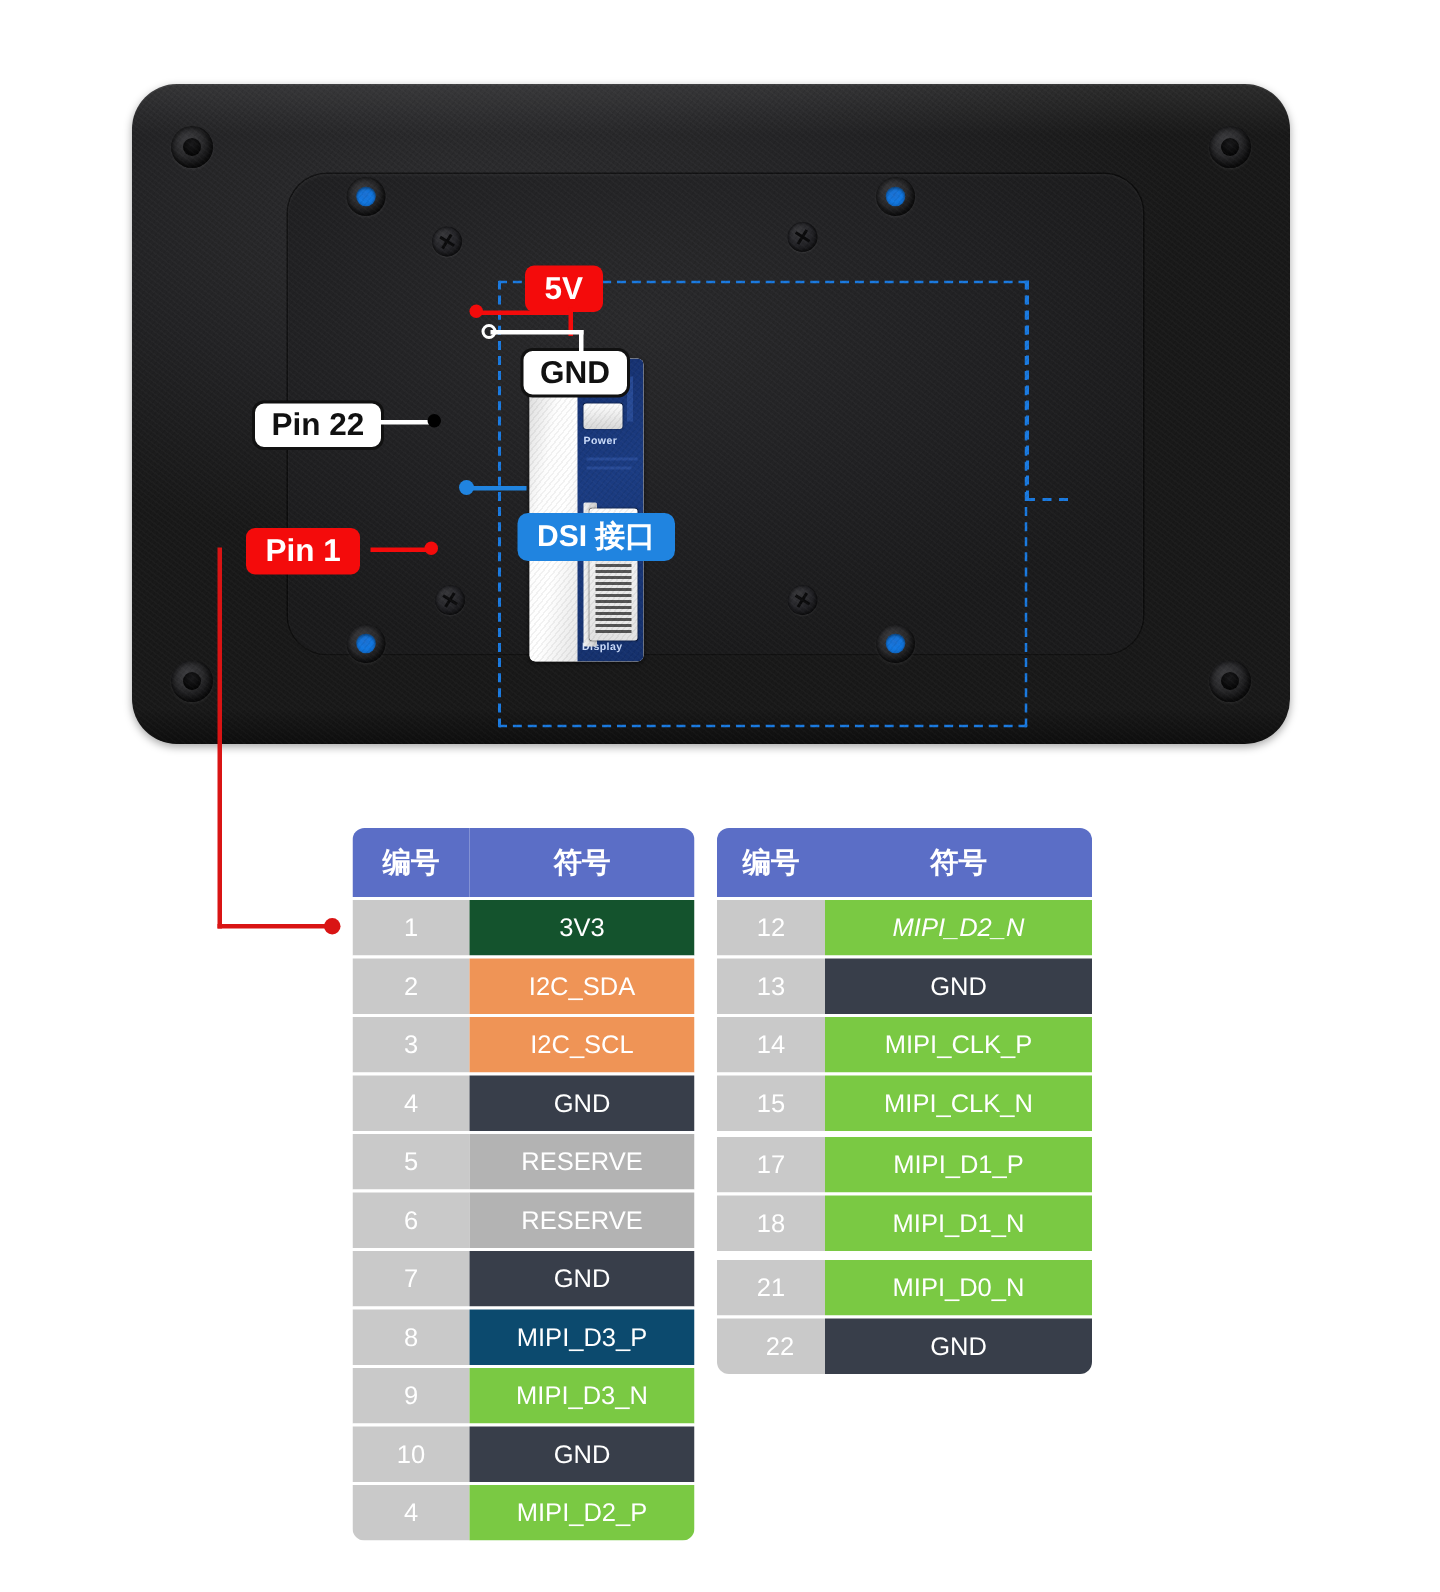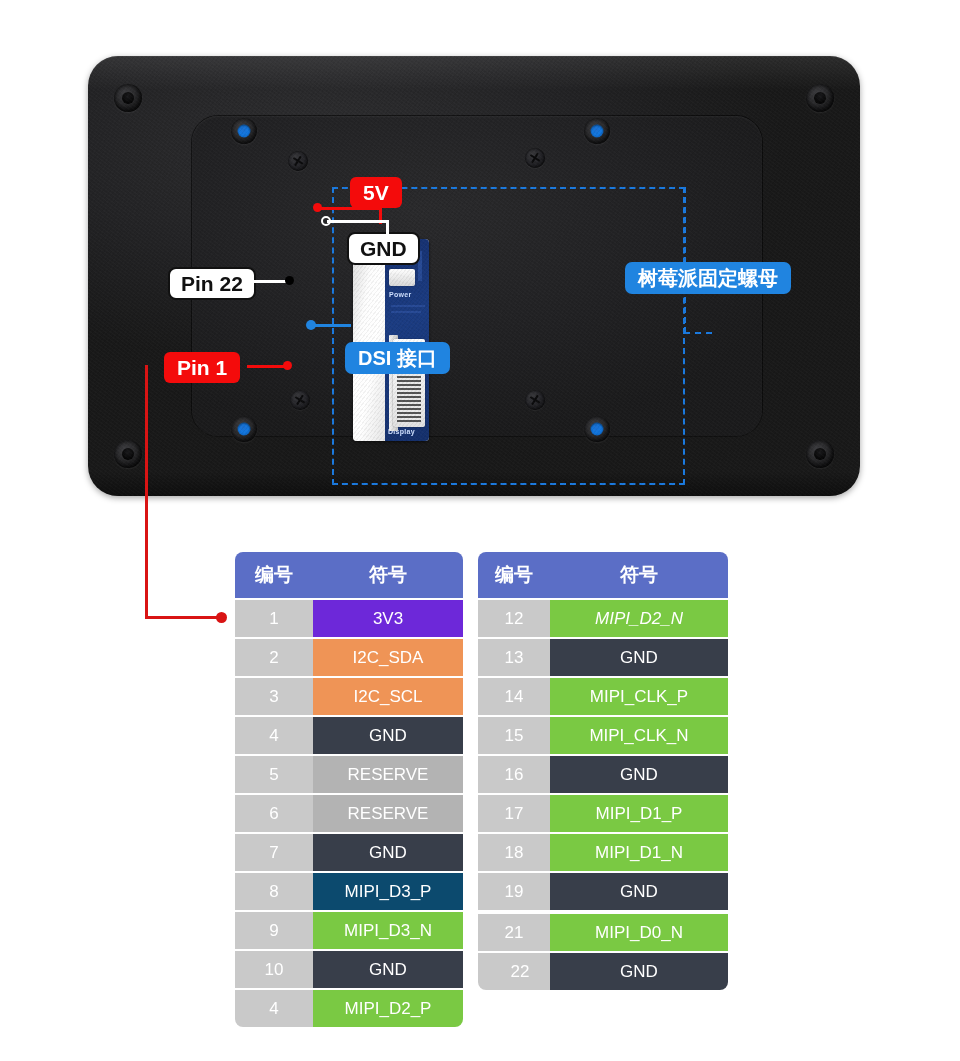--- a/index.html
+++ b/index.html
@@ -271,41 +271,40 @@
     <div class="dot-blue" style="left:306px; top:320px;"></div>
 
     <div class="callout cal-red" style="left:164px; top:352px;">Pin 1</div>
     <div class="lead-red" style="left:247px; top:365px; width:42px; height:3px;"></div>
     <div class="dot-red" style="left:283px; top:361px;"></div>
 
     <div class="p1-v"></div>
     <div class="p1-h"></div>
     <div class="p1-end"></div>
 
-    <div class="callout cal-blue" style="left:625px; top:262px;">树莓派固定螺母</div>
   </div>
 
   <div class="tables">
 
     <div class="ptable" style="left:235px; top:0;">
       <div class="wrap">
         <table class="pt">
           <thead>
             <tr>
               <th class="hcell" style="width:78px;">编号</th>
               <th class="hcell" style="width:150px;">符号</th>
             </tr>
           </thead>
           <tbody id="left-body">
               <tr>
                 <td colspan="2" class="row-gap"></td>
               </tr>
               <tr>
                 <td class="numcell" style="width: 78px;">1</td>
-                <td class="symcell" style="width: 150px; background: #6d28d9;">3V3</td>
+                <td class="symcell" style="width: 150px; background: #14532d;">3V3</td>
               </tr>
               <tr>
                 <td colspan="2" class="row-gap"></td>
               </tr>
               <tr>
                 <td class="numcell" style="width: 78px;">2</td>
                 <td class="symcell" style="width: 150px; background: rgb(239, 148, 86);">I2C_SDA</td>
               </tr>
               <tr>
                 <td colspan="2" class="row-gap"></td>
@@ -410,43 +409,35 @@
                 <td colspan="2" class="row-gap"></td>
               </tr>
               <tr>
                 <td class="numcell" style="width: 72px;">15</td>
                 <td class="symcell" style="width: 178px; background: rgb(122, 201, 67);">MIPI_CLK_N</td>
               </tr>
               <tr>
                 <td colspan="2" class="row-gap"></td>
               </tr>
               <tr>
-                <td class="numcell" style="width: 72px;">16</td>
-                <td class="symcell" style="width: 178px; background: rgb(56, 62, 74);">GND</td>
-              </tr>
-              <tr>
                 <td colspan="2" class="row-gap"></td>
               </tr>
               <tr>
                 <td class="numcell" style="width: 72px;">17</td>
                 <td class="symcell" style="width: 178px; background: rgb(122, 201, 67);">MIPI_D1_P</td>
               </tr>
               <tr>
                 <td colspan="2" class="row-gap"></td>
               </tr>
               <tr>
                 <td class="numcell" style="width: 72px;">18</td>
                 <td class="symcell" style="width: 178px; background: rgb(122, 201, 67);">MIPI_D1_N</td>
               </tr>
               <tr>
                 <td colspan="2" class="row-gap"></td>
-              </tr>
-              <tr>
-                <td class="numcell" style="width: 72px;">19</td>
-                <td class="symcell" style="width: 178px; background: rgb(56, 62, 74);">GND</td>
               </tr>
               <tr>
                 <td colspan="2" class="row-gap"></td>
               </tr>
               <tr>
                 <td colspan="2" class="row-gap"></td>
               </tr>
               <tr>
                 <td class="numcell" style="width: 72px;">21</td>
                 <td class="symcell" style="width: 178px; background: rgb(122, 201, 67);">MIPI_D0_N</td>

